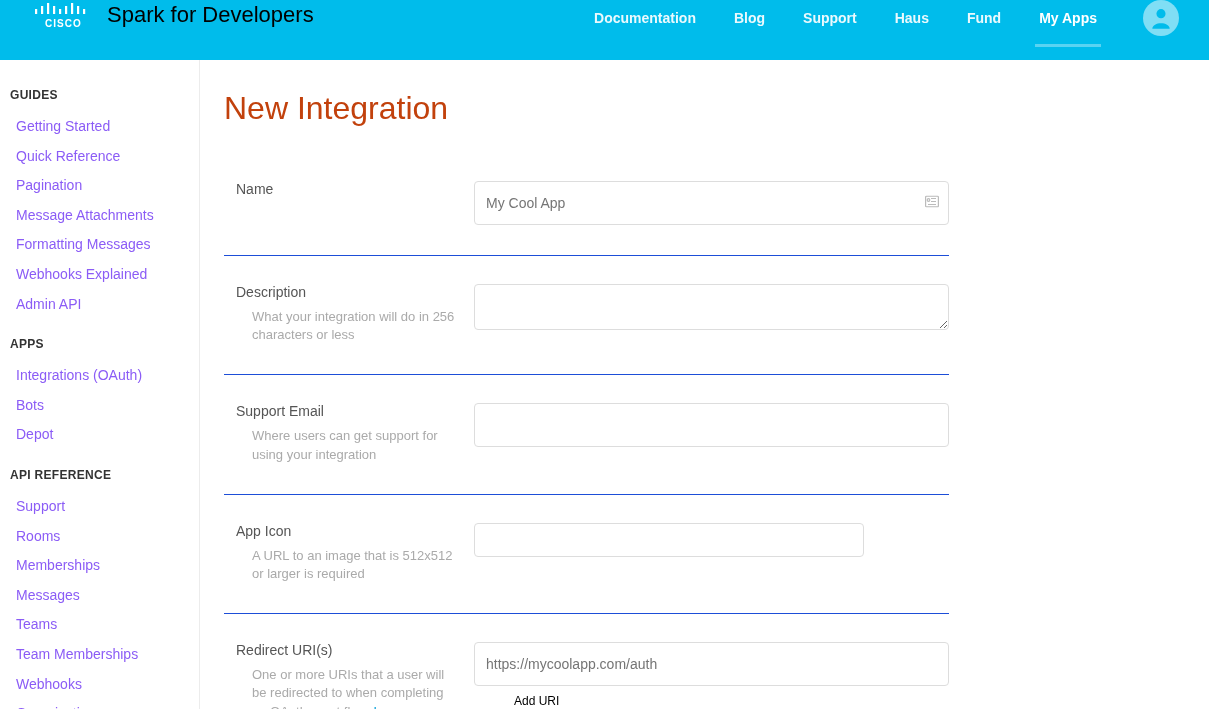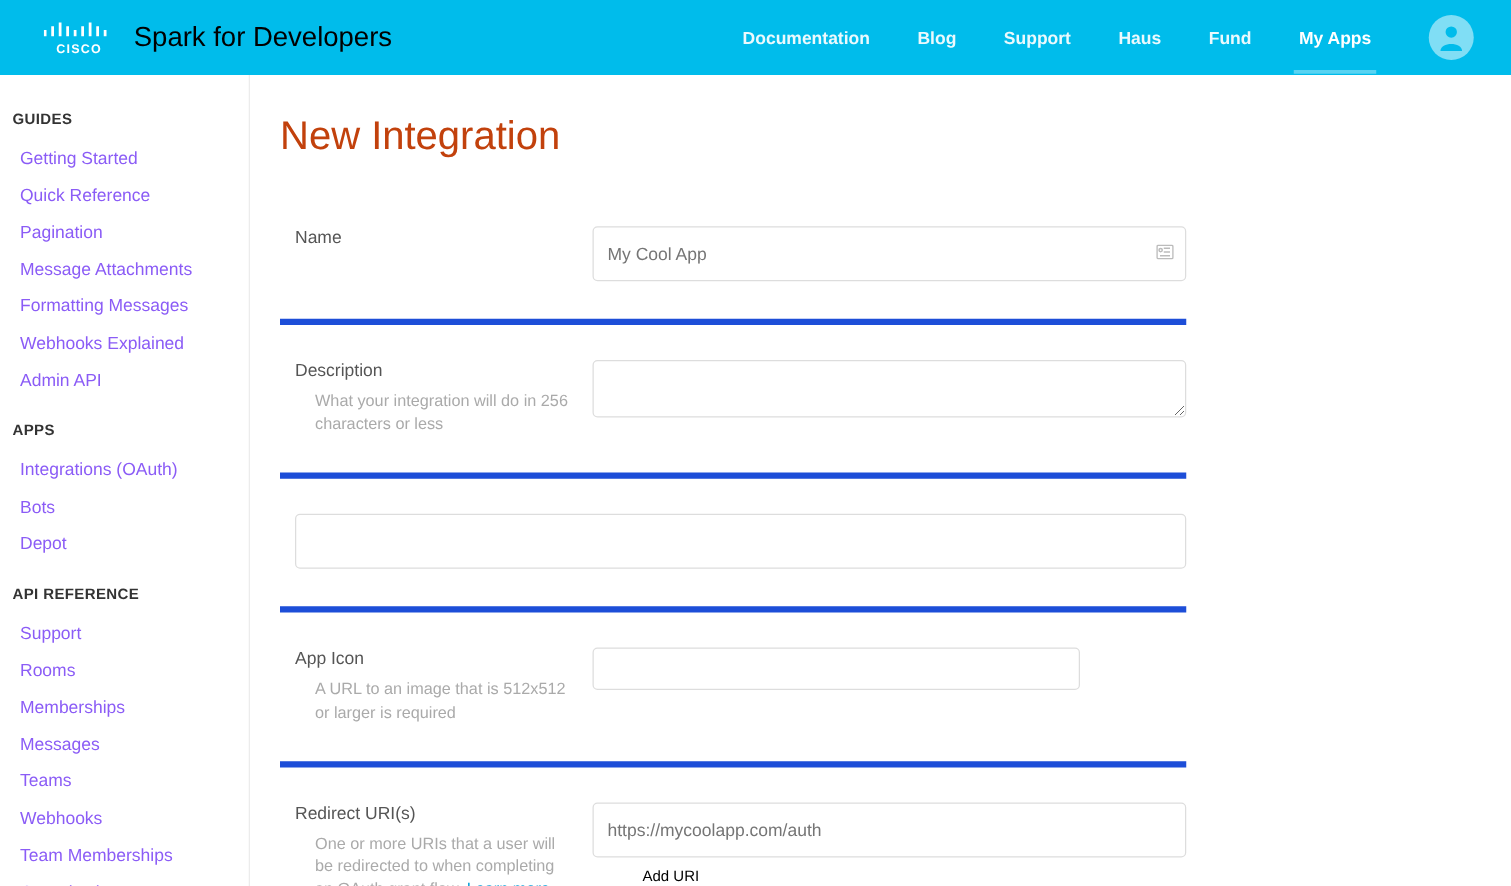--- a/index.html
+++ b/index.html
@@ -2,21 +2,21 @@
 <html><head>
   <meta charset="utf-8">
   <style>
     * { margin: 0; padding: 0; box-sizing: border-box; }
     body { font-family: -apple-system, BlinkMacSystemFont, "Segoe UI", Helvetica, Arial, sans-serif; color: #555; font-size: 14px; }
     
     .header {
       background: #00bceb;
       height: 60px;
       display: flex;
-      align-items: center;
+      align-items: flex-start;
       padding: 0 30px 0 35px;
       color: white;
     }
     .logo-wrap { display: flex; align-items: center; gap: 14px; }
     .cisco-logo svg { display: block; }
     .site-title { font-size: 22px; font-weight: 400; color: #000000; }
     .nav { margin-left: auto; display: flex; align-items: center; gap: 38px; }
     .nav-item { color: white; font-size: 14px; font-weight: 600; cursor: pointer; opacity: 0.92; position: relative; }
     .nav-item.active { opacity: 1; font-weight: 700; }
     .nav-item.active::after {
@@ -67,21 +67,21 @@
     }
     .page-title {
       font-size: 32px;
       font-weight: 300;
       color: #c2410c;
       margin-bottom: 40px;
     }
     .form-row {
       display: flex;
       padding: 14px 0 30px 12px;
-      border-bottom: 5px solid #1d4ed8;
+      border-bottom: 1px solid #1d4ed8;
       margin-bottom: 14px;
     }
     .form-label-col {
       width: 238px;
       flex: 0 0 238px;
       padding-right: 16px;
     }
     .field-label { font-size: 14px; color: #555; }
     .field-hint { font-size: 13px; color: #aaa; margin-top: 8px; line-height: 1.4; margin-left: 16px; }
     .field-hint a { color: #049fd9; text-decoration: none; cursor: pointer; }
@@ -164,22 +164,22 @@
     <div class="sb-link">Integrations (OAuth)</div>
     <div class="sb-link">Bots</div>
     <div class="sb-link">Depot</div>
 
     <div class="sb-heading">API REFERENCE</div>
     <div class="sb-link">Support</div>
     <div class="sb-link">Rooms</div>
     <div class="sb-link">Memberships</div>
     <div class="sb-link">Messages</div>
     <div class="sb-link">Teams</div>
+    <div class="sb-link">Team Memberships</div>
     <div class="sb-link">Webhooks</div>
-    <div class="sb-link">Team Memberships</div>
     <div class="sb-link">Organizations</div>
 
   </div>
 
   <div class="main">
     <h1 class="page-title">New Integration</h1>
 
     <div class="form-row">
       <div class="form-label-col">
         <div class="field-label">Name</div>
@@ -204,20 +204,24 @@
       <div class="form-label-col">
         <div class="field-label">Description</div>
         <div class="field-hint">What your integration will do in 256 characters or less</div>
       </div>
       <div class="form-input-col">
         <textarea class="textarea" style=""></textarea>
       </div>
     </div>
 
     <div class="form-row">
+      <div class="form-label-col">
+        <div class="field-label">Support Email</div>
+        <div class="field-hint">Where users can get support for using your integration</div>
+      </div>
       <div class="form-input-col">
         <input type="text" class="text-input" style="">
       </div>
     </div>
 
     <div class="form-row">
       <div class="form-label-col">
         <div class="field-label">App Icon</div>
         <div class="field-hint">A URL to an image that is 512x512 or larger is required</div>
       </div>

